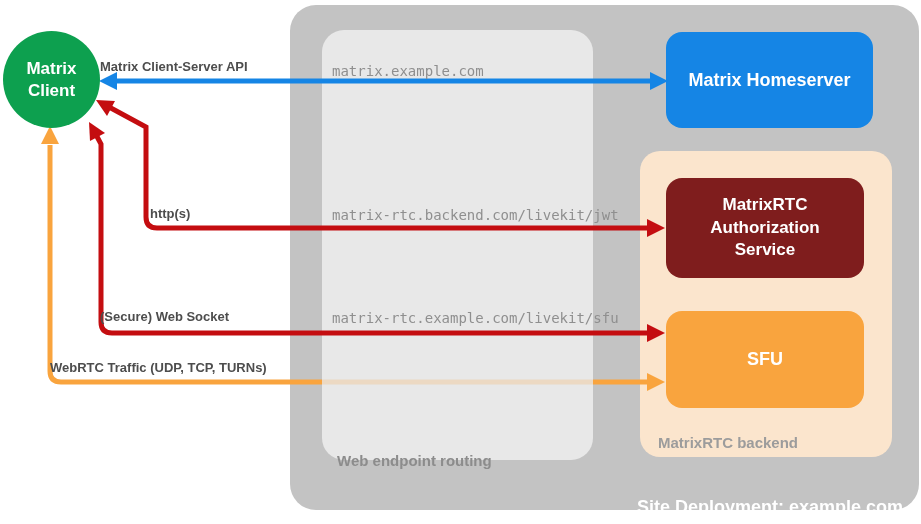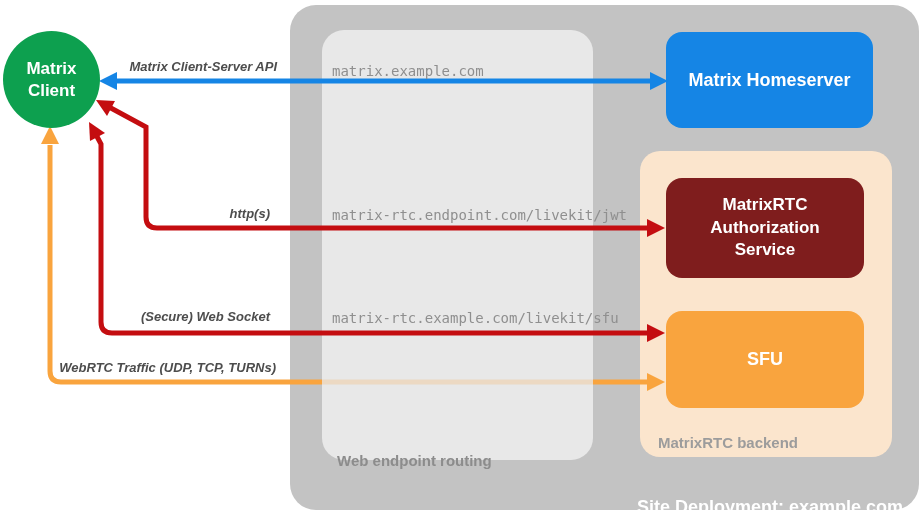--- a/index.html
+++ b/index.html
@@ -15,21 +15,21 @@
         color:#fff;font-weight:bold;}
   .matrix-client{left:3px;top:31px;width:97px;height:97px;border-radius:50%;background:#0DA04F;
                  font-size:17px;line-height:1.25;}
   .matrix-client .wrap{width:64px;}
   .matrix-homeserver{left:666px;top:32px;width:207px;height:96px;border-radius:16px;background:#1585E5;font-size:18px;justify-content:center;}
   .auth-service{left:666px;top:178px;width:198px;height:100px;border-radius:16px;background:#7f1d1d;
                 font-size:17px;line-height:1.35;}
   .auth-service .wrap{width:150px;}
   .sfu{left:666px;top:311px;width:198px;height:97px;border-radius:16px;background:#F9A43E;font-size:18px;}
   
-  .conn-label{font-size:13px;font-weight:bold;color:#4D4D4D;text-align:right;line-height:15px;font-style:italic;}
+  .conn-label{font-size:13px;font-weight:bold;color:#4D4D4D;line-height:15px;}
   .endpoint{font-family:"DejaVu Sans Mono",monospace;font-size:14px;color:#8F8F8F;line-height:16px;}
   .zone-label{font-size:15px;font-weight:bold;line-height:18px;}
   .wer-label{color:#8C8C8C;}
   .backend-label{color:#9C9C9C;}
   .deployment-label{font-size:18px;font-weight:bold;color:#fff;text-align:right;line-height:20px;}
   svg{position:absolute;left:0;top:0;}
 </style>
 </head>
 <body>
 
@@ -81,20 +81,20 @@
   <div class="abs node matrix-client">
     <div class="wrap">Matrix Client</div>
   </div>
 
   <div class="abs conn-label" style="left:100px;top:59px;width:177px;">Matrix Client-Server API</div>
   <div class="abs conn-label" style="left:150px;top:206px;width:120px;">http(s)</div>
   <div class="abs conn-label" style="left:100px;top:309px;width:170px;">(Secure) Web Socket</div>
   <div class="abs conn-label" style="left:50px;top:360px;width:226px;">WebRTC Traffic (UDP, TCP, TURNs)</div>
 
   <div class="abs endpoint" style="left:332px;top:63px;">matrix.example.com</div>
-  <div class="abs endpoint" style="left:332px;top:207px;">matrix-rtc.endpoint.com/livekit/jwt</div>
+  <div class="abs endpoint" style="left:332px;top:207px;">matrix-rtc.backend.com/livekit/jwt</div>
   <div class="abs endpoint" style="left:332px;top:310px;text-align:right;">matrix-rtc.example.com/livekit/sfu</div>
 
   <div class="abs zone-label wer-label" style="left:337px;top:452px;">Web endpoint routing</div>
   <div class="abs zone-label backend-label" style="left:658px;top:434px;">MatrixRTC backend</div>
   <div class="abs deployment-label" style="left:600px;top:482px;width:303px;margin-top:15px;">Site Deployment: example.com</div>
 
 </div>
 
 </body></html>

